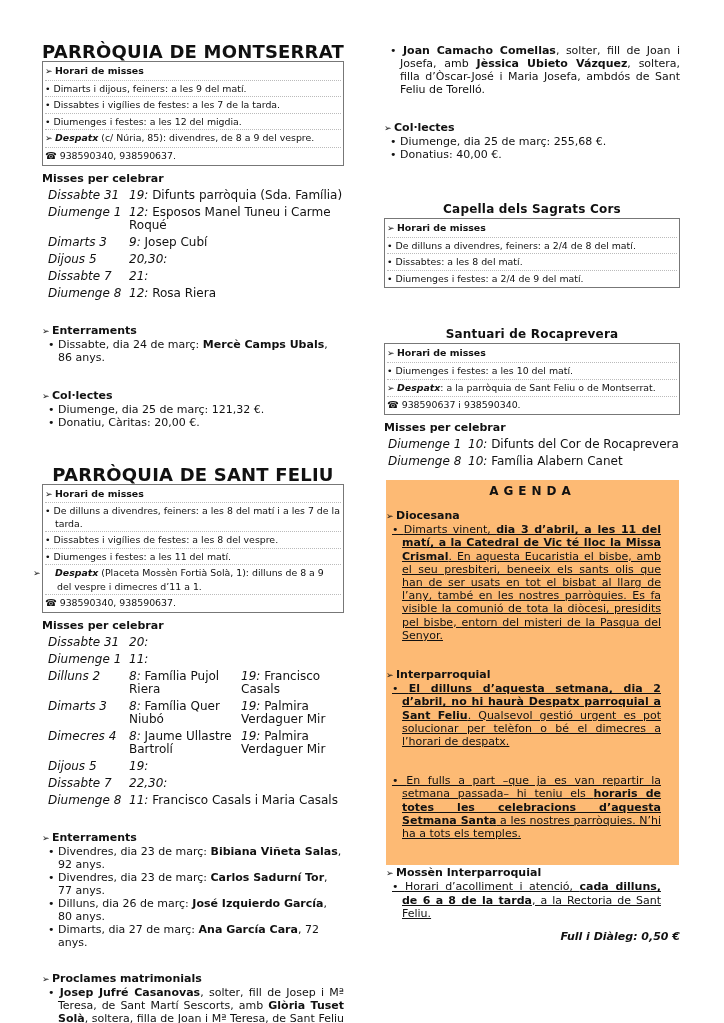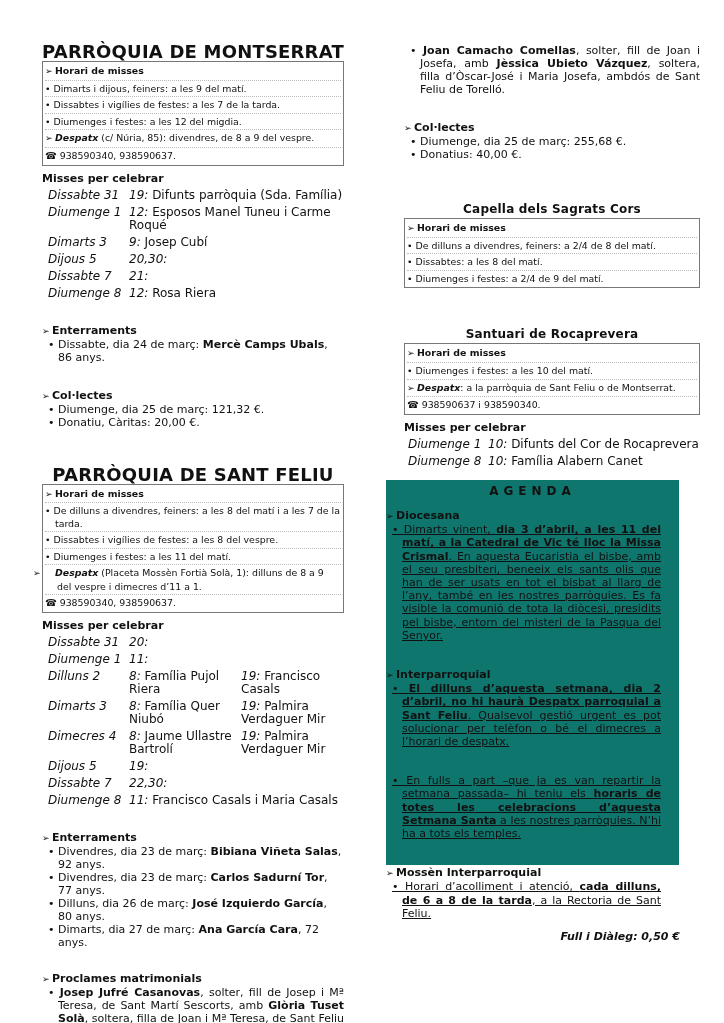--- a/index.html
+++ b/index.html
@@ -3,21 +3,21 @@
 <meta charset="utf-8">
 <style>
   html, body { margin: 0; padding: 0; background: #ffffff; }
   body {
     width: 724px; height: 1023px; position: relative; overflow: hidden;
     font-family: "DejaVu Sans", sans-serif; color: #111;
     font-size: 10.3px;
   }
   .col { position: absolute; }
   .col-left { left: 42px; top: 44px; width: 302px; }
-  .col-right { left: 404px; top: 44px; width: 296px; }
+  .col-right { left: 384px; top: 44px; width: 296px; }
 
   .sec-title {
     text-align: center; font-weight: bold; font-size: 18px;
     line-height: 16px; margin: 0 0 1px 0; letter-spacing: 0.2px;
   }
   .sec-title.small { font-size: 12px; }
   .box {
     border: 1px solid #777; padding: 1px 2px 1px 2px;
     line-height: 15.6px; font-size: 9.4px;
   }
@@ -38,21 +38,21 @@
   table.masses td.m1 { width: 112px; }
   .hr { font-style: italic; }
 
   .block { margin-top: 0; }
   .blk-head { font-weight: bold; font-size: 11px; line-height: 13px; }
   .blk-item { font-size: 11px; line-height: 13px; padding-left: 16px; text-indent: -10px; }
   .justify { text-align: justify; }
 
   .agenda {
     position: absolute; left: 386px; top: 480px; width: 293px; height: 385px;
-    background: #0f766e;
+    background: #fdba74;
   }
   .agenda-title {
     text-align: center; font-weight: bold; font-size: 12px;
     letter-spacing: 5px; margin-top: 3px; line-height: 16px;
   }
   .agenda .blk-head, .agenda .blk-item { font-size: 11px; line-height: 13.2px; }
   .agenda .blk-item { padding-right: 18px; text-decoration: underline; }
 
   .price {
     position: absolute; left: 556px; top: 930px; width: 124px; text-align: right;

